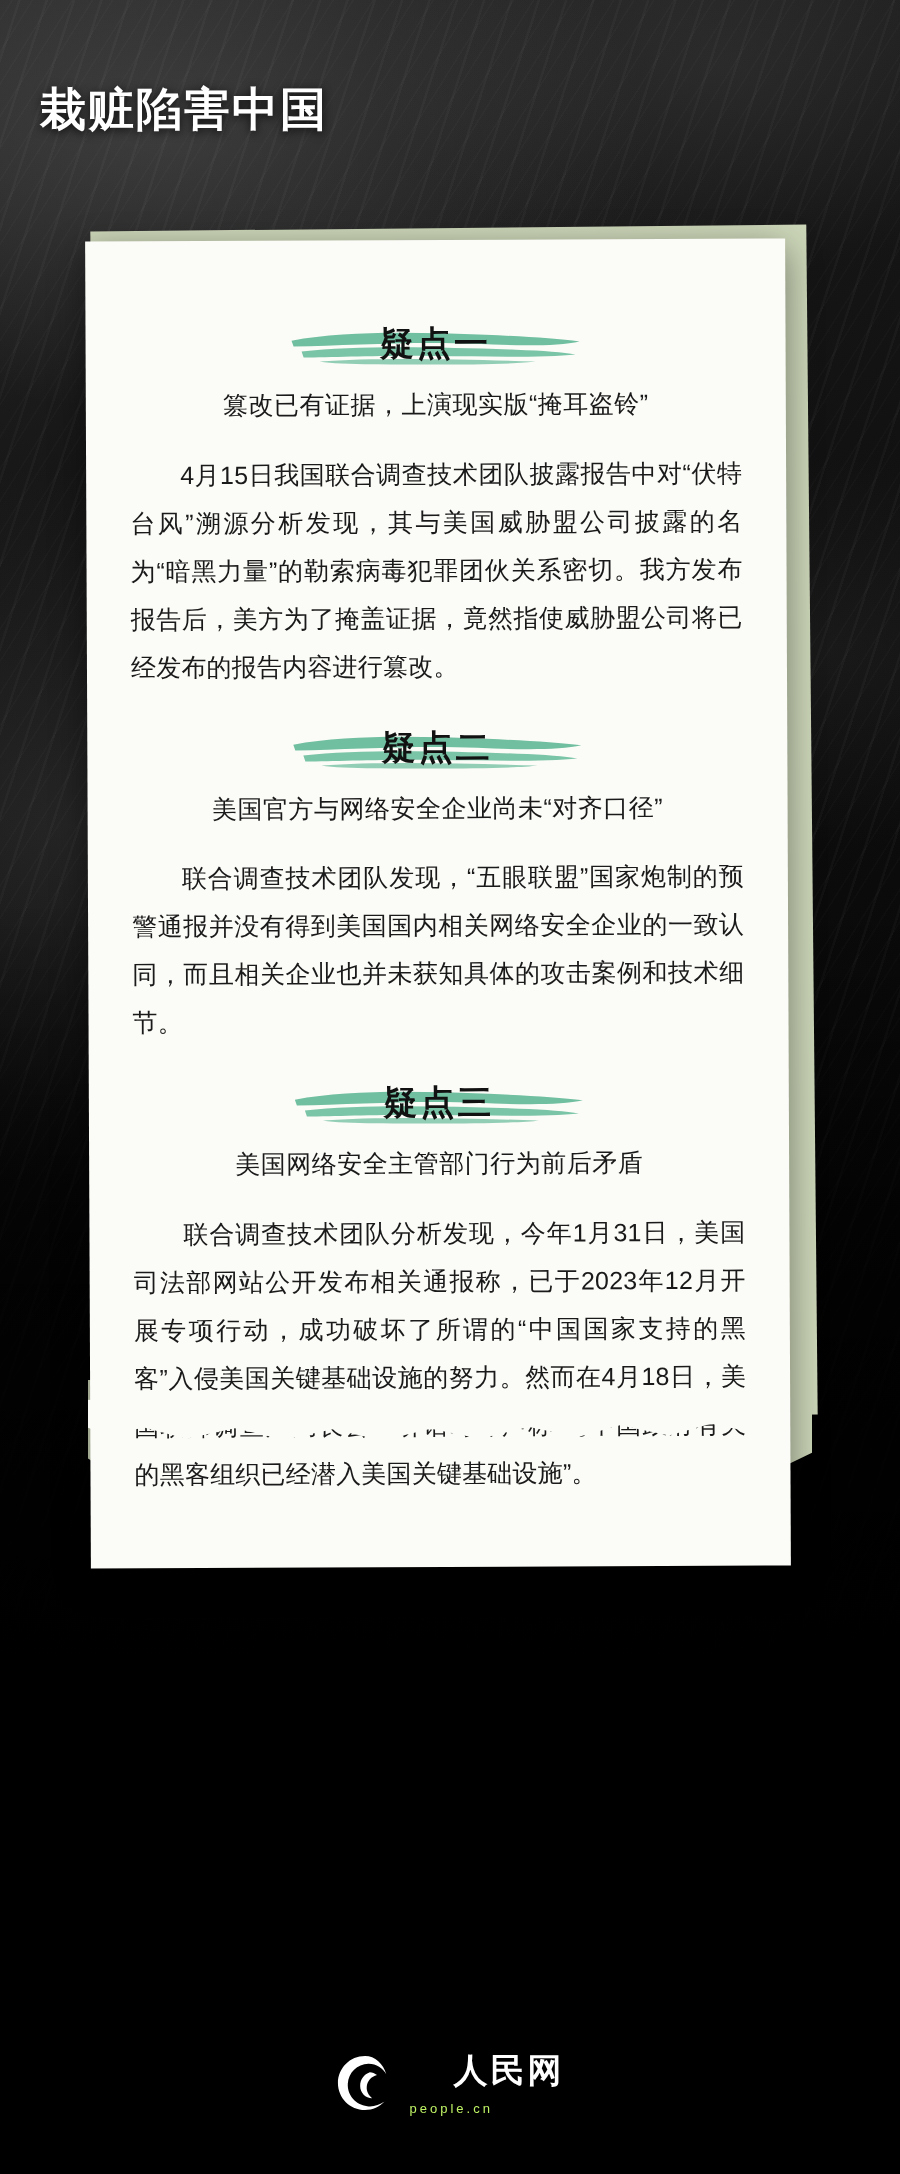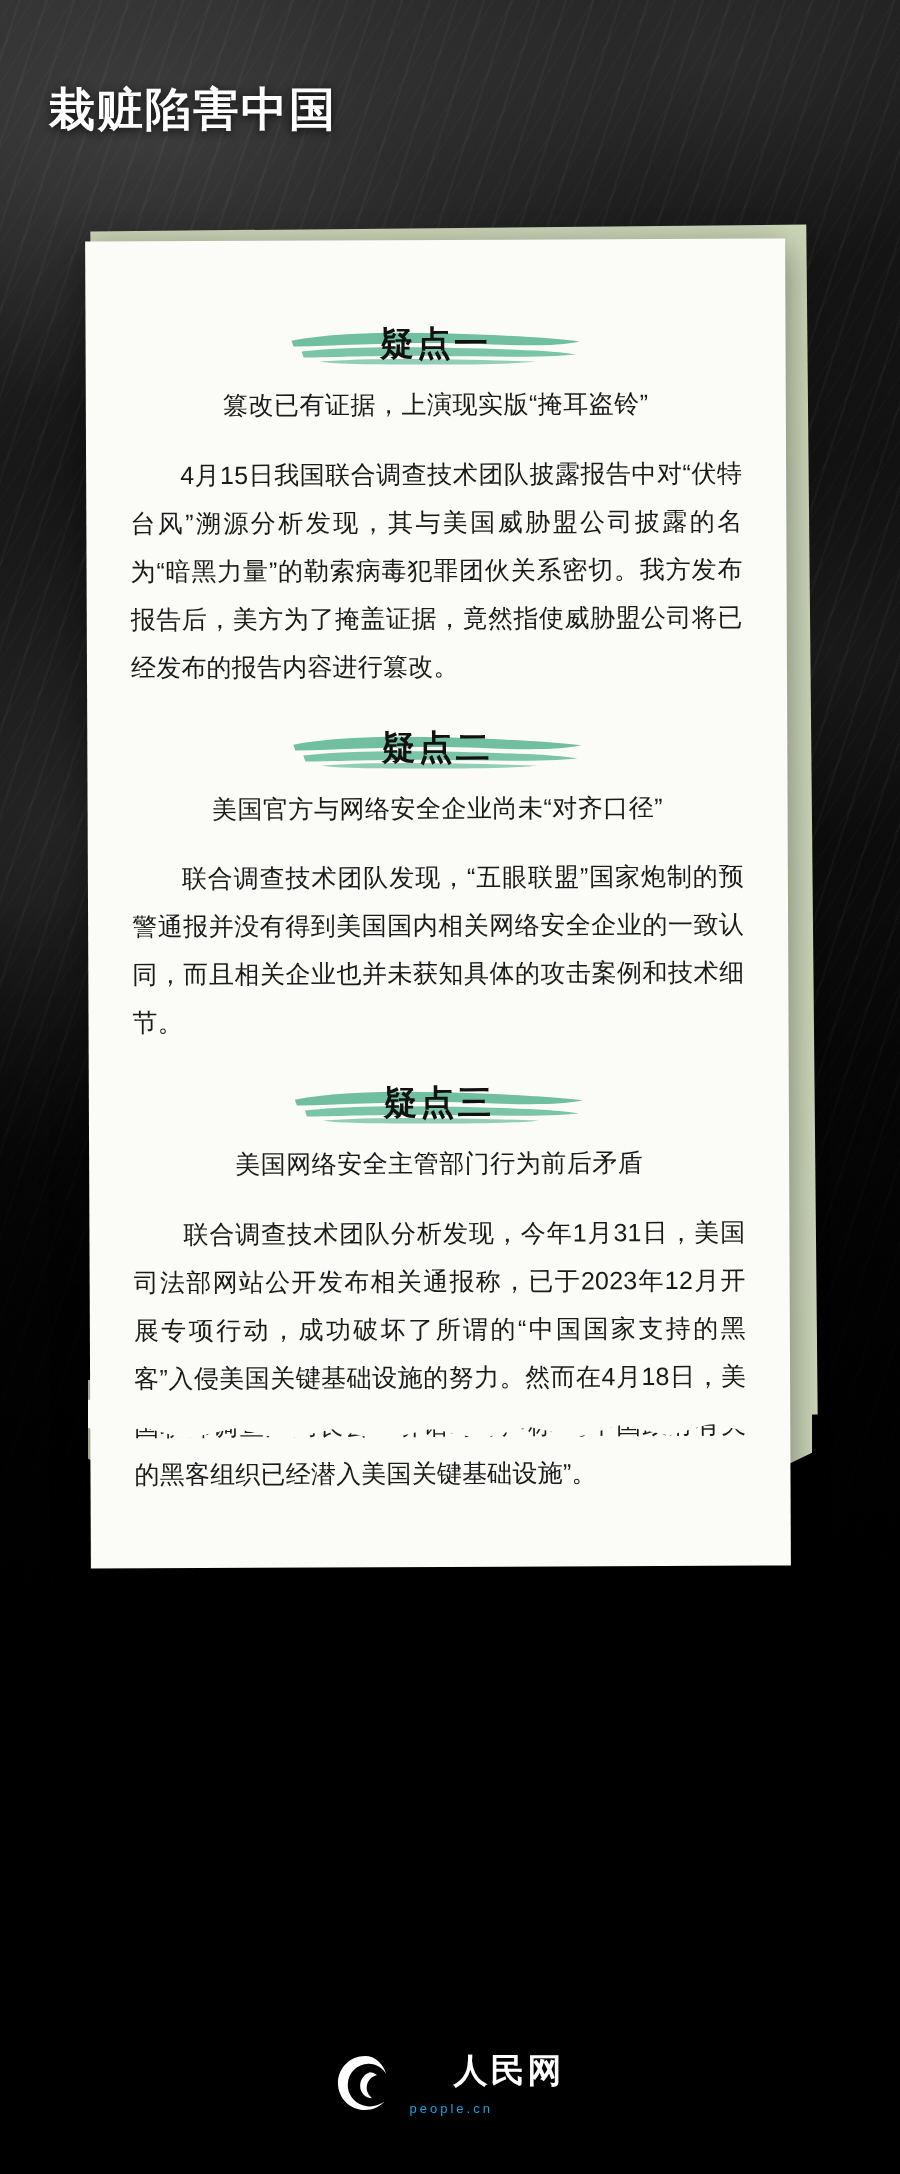--- a/index.html
+++ b/index.html
@@ -65,21 +65,20 @@
     top: 78px;
     width: 820px;
     z-index: 5;
   }
   .header-line {
     color: #ffffff;
     font-weight: bold;
     letter-spacing: 2px;
     text-shadow: 0 2px 10px rgba(0,0,0,0.8);
     line-height: 1.38;
-    margin-left: 9px;
   }
   .header-line-1 { font-size: 46px; }
   .header-line-2 { font-size: 46px; padding-left: 12px; }
 
   
   .card-shadow {
     position: absolute;
     left: 96px;
     top: 228px;
     width: 716px;
@@ -195,21 +194,21 @@
   }
   .logo-cn {
     color: #ffffff;
     font-size: 34px;
     font-weight: bold;
     letter-spacing: 3px;
     line-height: 1.15;
     margin-left: 44px;
   }
   .logo-en {
-    color: #0ea5e9;
+    color: #bef264;
     font-size: 13px;
     letter-spacing: 3px;
     margin-top: 11px;
   }
 </style>
 </head>
 <body>
 
 <div class="poster">
 

